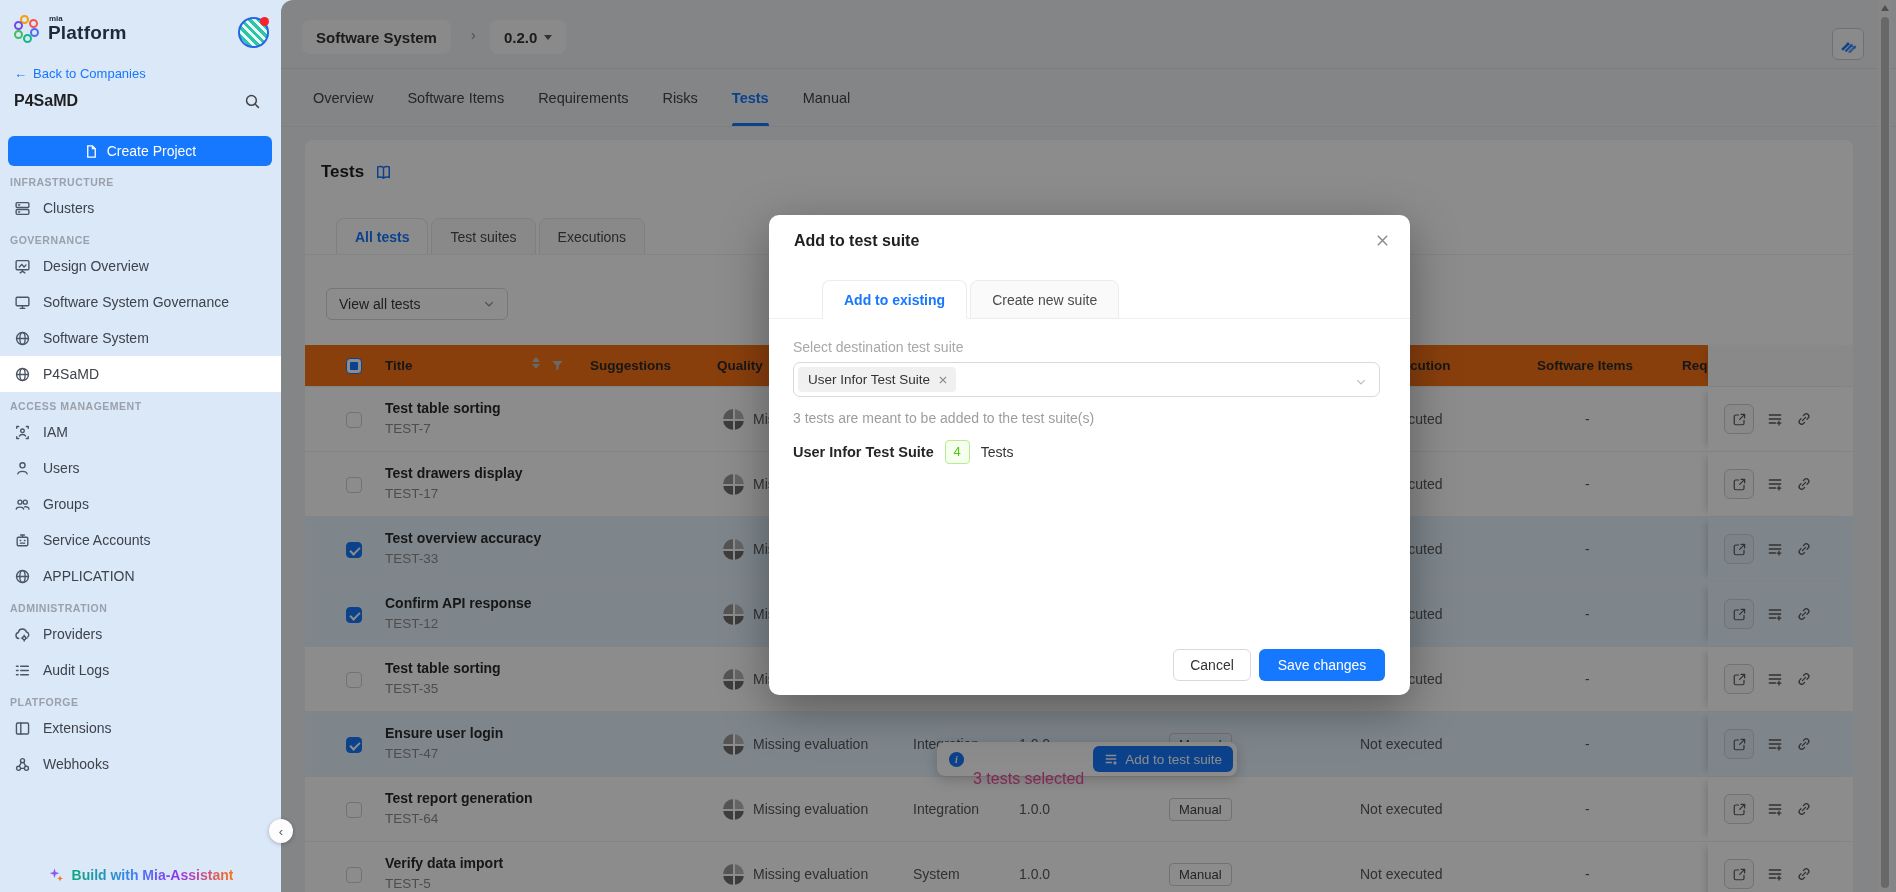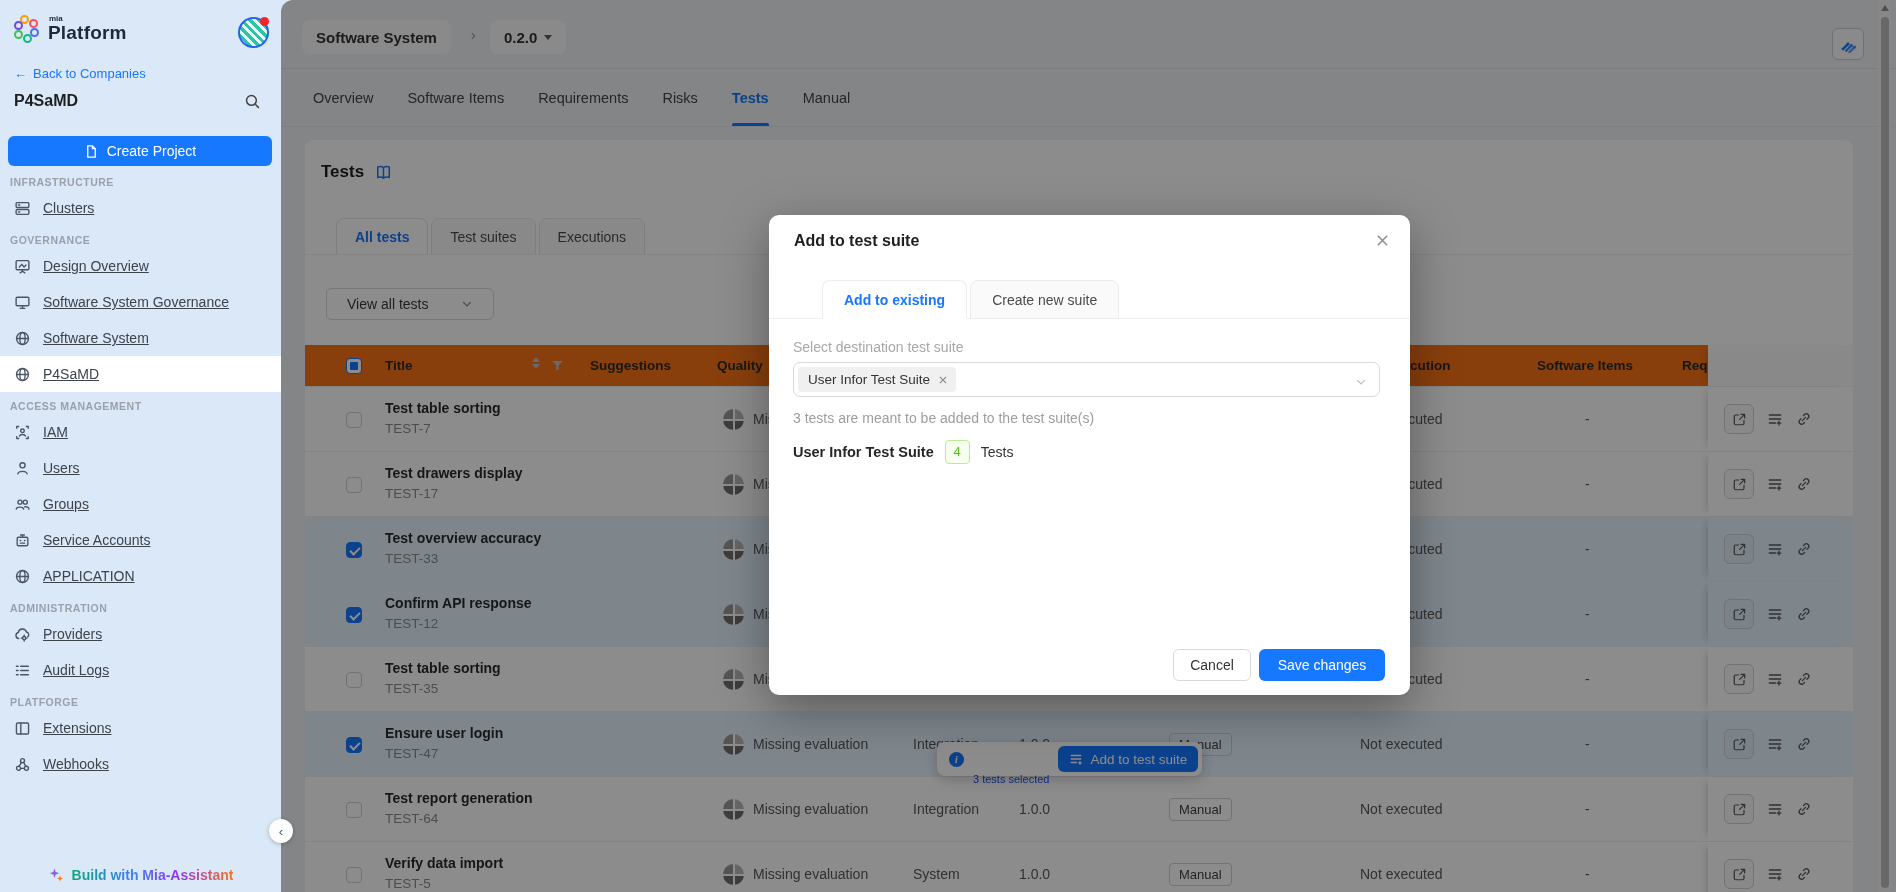--- a/index.html
+++ b/index.html
@@ -21,21 +21,21 @@
 .brand .mia{display:block;font-size:8px;font-weight:bold;color:#1e2a3a;margin-left:1px;}
 .brand .plat{display:block;font-size:19px;font-weight:bold;color:#1e2a3a;letter-spacing:.2px;}
 .back{position:absolute;left:14px;top:66px;font-size:13px;color:var(--primary);display:flex;gap:6px;align-items:center;cursor:pointer;}
 .projrow{position:absolute;left:14px;top:92px;right:20px;display:flex;justify-content:space-between;align-items:center;}
 .pname{font-size:16px;font-weight:bold;color:#1f1f1f;}
 .s-ico{color:#434343;display:flex;}
 .createbtn{position:absolute;left:8px;top:136px;width:264px;height:30px;border:none;border-radius:6px;
   background:var(--primary);color:#fff;font-size:14px;display:flex;align-items:center;justify-content:center;gap:8px;cursor:pointer;font-family:inherit;}
 .sb-nav{position:absolute;left:0;top:168px;right:0;}
 .sb-sec{padding:8px 10px 2px;font-size:10.5px;font-weight:bold;letter-spacing:.5px;color:#9aa1ab;}
-.sb-item{display:flex;align-items:center;gap:12px;height:36px;padding:0 8px 0 14px;font-size:14px;color:#3d434b;cursor:pointer;text-decoration:underline;}
+.sb-item{display:flex;align-items:center;gap:12px;height:36px;padding:0 8px 0 14px;font-size:14px;color:#3d434b;cursor:pointer;}
 .sb-item .ic{display:flex;color:#4b5563;width:17px;justify-content:center;}
 .sb-item.sel{background:#fff;}
 .assistant{position:absolute;left:0;bottom:2px;width:100%;height:30px;display:flex;align-items:center;justify-content:center;gap:8px;font-size:14px;font-weight:600;cursor:pointer;}
 .assistant .grad{background:linear-gradient(90deg,#0ca678 0%,#3b82f6 38%,#9333ea 66%,#f97316 100%);
   -webkit-background-clip:text;background-clip:text;color:transparent;}
 .avatar{position:absolute;left:238px;top:17px;width:31px;height:31px;border-radius:50%;z-index:12;
   border:2.5px solid #2563eb;background:
    repeating-linear-gradient(45deg,#2fc4a7 0 3px,#e8fff8 3px 6px);cursor:pointer;}
 .avatar .dot{position:absolute;right:-2px;top:-2px;width:9px;height:9px;border-radius:50%;background:#f5222d;}
 .collapse{position:absolute;left:269px;top:819px;width:24px;height:24px;border-radius:50%;background:#fdfdfd;
@@ -63,22 +63,22 @@
 
 .card{position:absolute;left:24px;top:140px;width:1548px;bottom:-40px;background:#fff;border-radius:8px;}
 .cardtitle{position:absolute;left:16px;top:22px;display:flex;align-items:center;gap:11px;}
 .cardtitle h2{font-size:17px;font-weight:bold;color:#1f1f1f;}
 .book{color:var(--primary);display:flex;cursor:pointer;}
 .viewtabs{position:absolute;left:31px;top:78px;display:flex;}
 .vtab{height:37px;display:flex;align-items:center;padding:0 18px;font-size:14px;color:#4b4b4b;background:#fafafa;
   border:1px solid #e8e8e8;border-radius:8px 8px 0 0;margin-right:3px;cursor:pointer;}
 .vtab.active{background:#fff;color:var(--primary);font-weight:600;border-bottom-color:#fff;}
 .tabline{position:absolute;left:0;right:0;top:114px;height:1px;background:var(--line);}
-.fsel{position:absolute;left:21px;top:148px;width:168px;height:32px;border:1px solid var(--border);border-radius:6px;
-  background:#fff;display:flex;align-items:center;justify-content:space-between;padding:0 20px;font-size:14px;color:#3a3a3a;cursor:pointer;}
+.fsel{position:absolute;left:21px;top:148px;width:182px;height:32px;border:1px solid var(--border);border-radius:6px;
+  background:#fff;display:flex;align-items:center;justify-content:space-between;padding:0 12px;font-size:14px;color:#3a3a3a;cursor:pointer;}
 
 
 .thead{position:absolute;left:0;right:0;top:205px;height:42px;background:#f97316;border-bottom:1px solid var(--line);font-size:13.5px;font-weight:bold;color:#2b2b2b;}
 .thead .hc{position:absolute;top:0;line-height:42px;white-space:nowrap;}
 .h-title{left:80px;} .h-sugg{left:285px;} .h-qual{left:412px;} .h-exec{left:1051px;}
 .h-items{left:1232px;} .h-req{left:1377px;width:27px;overflow:hidden;}
 .h-sort{position:absolute;left:227px;top:12px;display:flex;flex-direction:column;gap:2px;cursor:pointer;}
 .h-sort b{width:0;height:0;border-left:4px solid transparent;border-right:4px solid transparent;}
 .h-sort .up{border-bottom:5px solid #bfbfbf;} .h-sort .dn{border-top:5px solid #bfbfbf;}
 .h-funnel{position:absolute;left:246px;top:14px;cursor:pointer;}
@@ -104,21 +104,21 @@
 .badge-mode{position:absolute;left:864px;top:21px;height:23px;line-height:21px;padding:0 9px;border:1px solid #cfcfcf;
   border-radius:4px;font-size:13px;color:#444;background:transparent;}
 .c-actions{position:absolute;left:1403px;right:0;top:0;bottom:0;background:inherit;box-shadow:-7px 0 7px -5px rgba(0,0,0,.15);
   display:flex;align-items:center;gap:13px;padding-left:16px;}
 .abox{width:30px;height:30px;border:1px solid #cfcfcf;border-radius:6px;display:flex;align-items:center;justify-content:center;color:#595959;cursor:pointer;background:rgba(0,0,0,0.02);}
 .aico{display:flex;color:#595959;cursor:pointer;}
 
 
 .selbar{position:absolute;left:656px;top:742px;height:34px;border-radius:8px;background:#fff;z-index:30;
   box-shadow:0 3px 14px rgba(0,0,0,.22);display:flex;align-items:center;gap:9px;padding:0 4px 0 12px;}
-.selbar .txt{font-size:11px;color:#1d4ed8;margin-top:40px;}
+.selbar .txt{font-size:16px;color:#ec4899;margin-top:40px;}
 .selbtn{height:26px;border:none;border-radius:6px;background:var(--primary);color:#fff;font-size:13.5px;
   display:flex;align-items:center;gap:7px;padding:0 11px;cursor:pointer;font-family:inherit;}
 .info{width:15px;height:15px;border-radius:50%;background:var(--primary);color:#fff;font-size:10px;font-weight:bold;
   display:flex;align-items:center;justify-content:center;font-family:"Liberation Serif",serif;font-style:italic;}
 
 
 .vscroll{position:absolute;left:1597px;top:0;bottom:0;width:13px;background:#f6f6f6;}
 .vscroll .arr{position:absolute;left:3px;top:5px;width:0;height:0;border-left:4px solid transparent;border-right:4px solid transparent;border-bottom:6px solid #909090;}
 .vscroll .thumb{position:absolute;left:2.5px;top:17px;bottom:4px;width:8px;border-radius:4px;background:#bdbdbd;}
 

